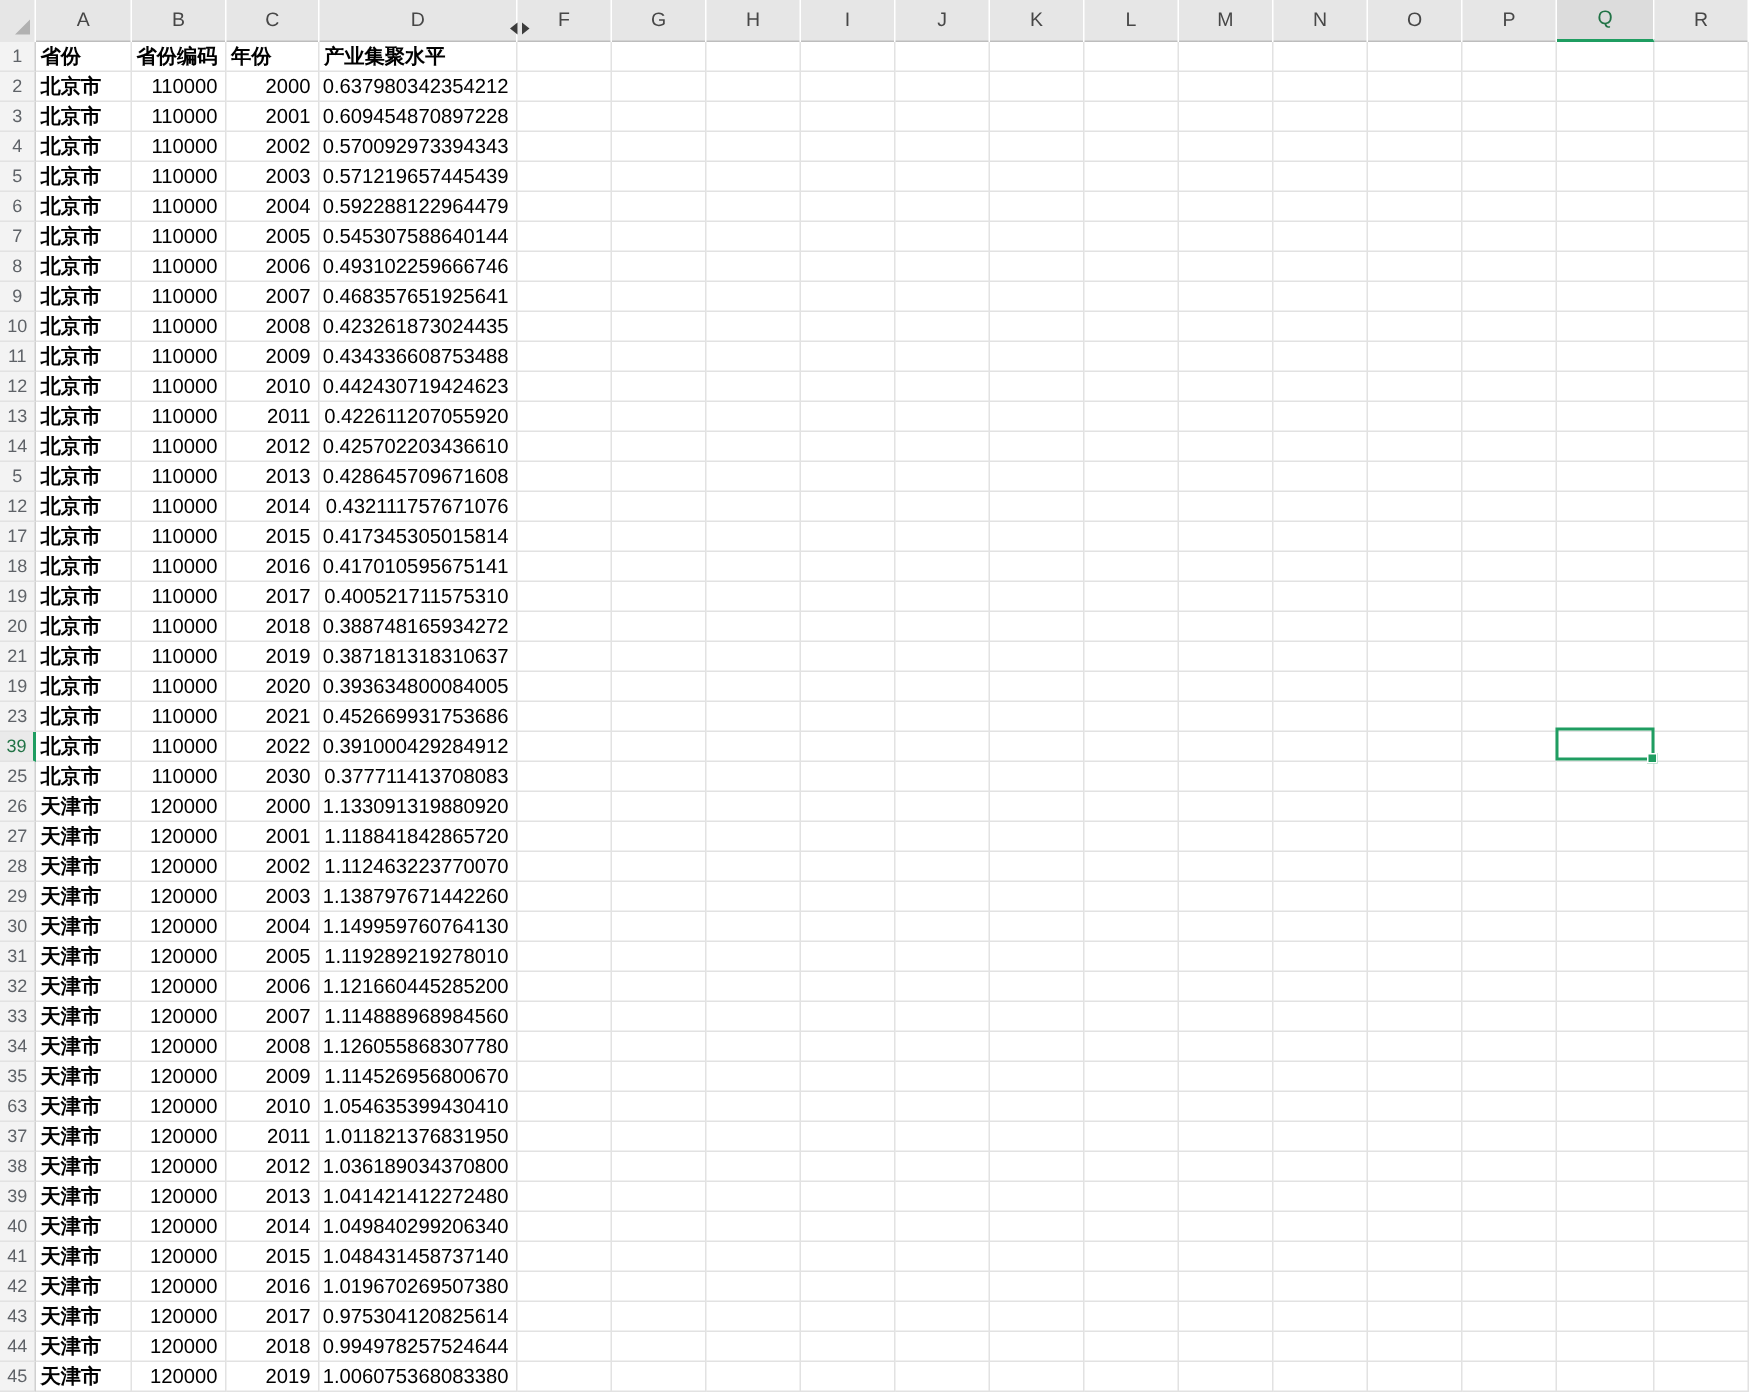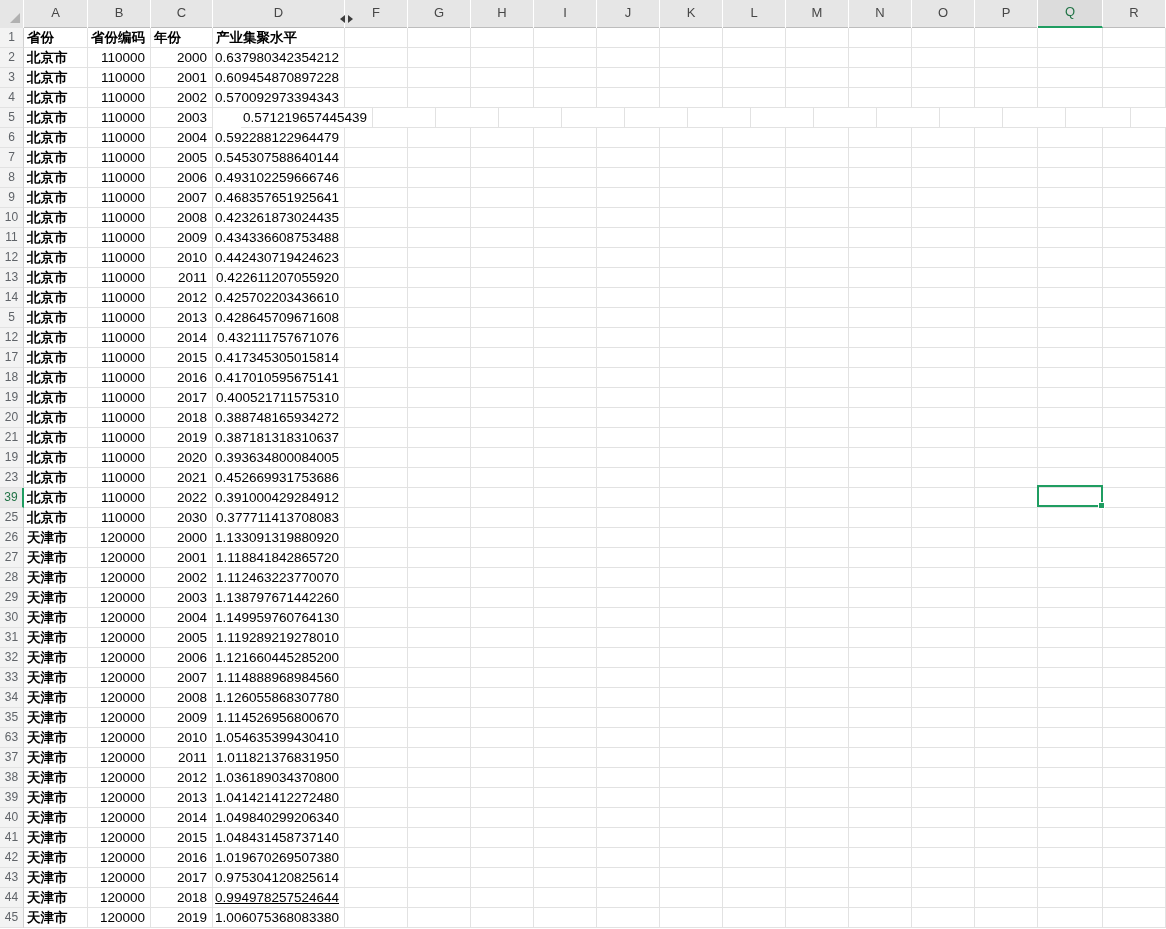--- a/index.html
+++ b/index.html
@@ -158,21 +158,21 @@
         <div class="cell" style="width: 63px;"></div>
         <div class="cell" style="width: 63px;"></div>
         <div class="cell" style="width: 65px;"></div>
         <div class="cell" style="width: 63px;"></div>
       </div>
       <div class="row">
         <div class="rh">5</div>
         <div class="cell al" style="width: 64px;">北京市</div>
         <div class="cell ar" style="width: 63px;">110000</div>
         <div class="cell ar" style="width: 62px;">2003</div>
-        <div class="cell ar" style="width: 132px; margin-left: 28px;">0.571219657445439</div>
+        <div class="cell ar" style="width: 132px;">0.571219657445439</div>
         <div class="cell" style="width: 63px;"></div>
         <div class="cell" style="width: 63px;"></div>
         <div class="cell" style="width: 63px;"></div>
         <div class="cell" style="width: 63px;"></div>
         <div class="cell" style="width: 63px;"></div>
         <div class="cell" style="width: 63px;"></div>
         <div class="cell" style="width: 63px;"></div>
         <div class="cell" style="width: 63px;"></div>
         <div class="cell" style="width: 63px;"></div>
         <div class="cell" style="width: 63px;"></div>
@@ -938,21 +938,21 @@
         <div class="cell" style="width: 63px;"></div>
         <div class="cell" style="width: 63px;"></div>
         <div class="cell" style="width: 65px;"></div>
         <div class="cell" style="width: 63px;"></div>
       </div>
       <div class="row">
         <div class="rh">44</div>
         <div class="cell al" style="width: 64px;">天津市</div>
         <div class="cell ar" style="width: 63px;">120000</div>
         <div class="cell ar" style="width: 62px;">2018</div>
-        <div class="cell ar" style="width: 132px; text-decoration: underline;">0.994978257524644</div>
+        <div class="cell ar" style="width: 132px;">0.994978257524644</div>
         <div class="cell" style="width: 63px;"></div>
         <div class="cell" style="width: 63px;"></div>
         <div class="cell" style="width: 63px;"></div>
         <div class="cell" style="width: 63px;"></div>
         <div class="cell" style="width: 63px;"></div>
         <div class="cell" style="width: 63px;"></div>
         <div class="cell" style="width: 63px;"></div>
         <div class="cell" style="width: 63px;"></div>
         <div class="cell" style="width: 63px;"></div>
         <div class="cell" style="width: 63px;"></div>

